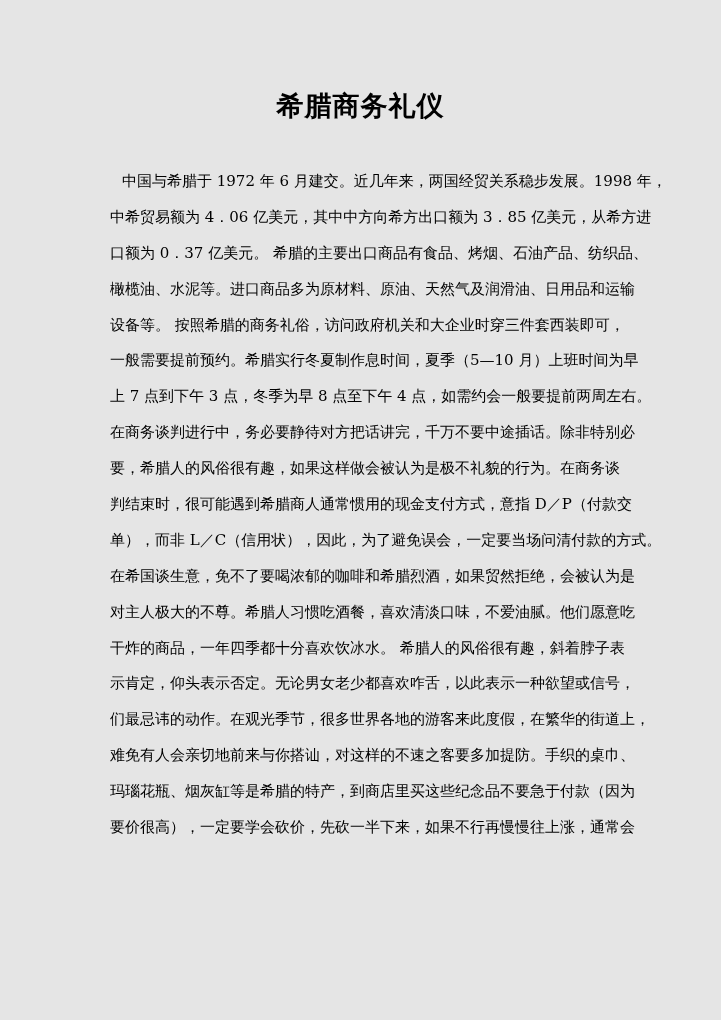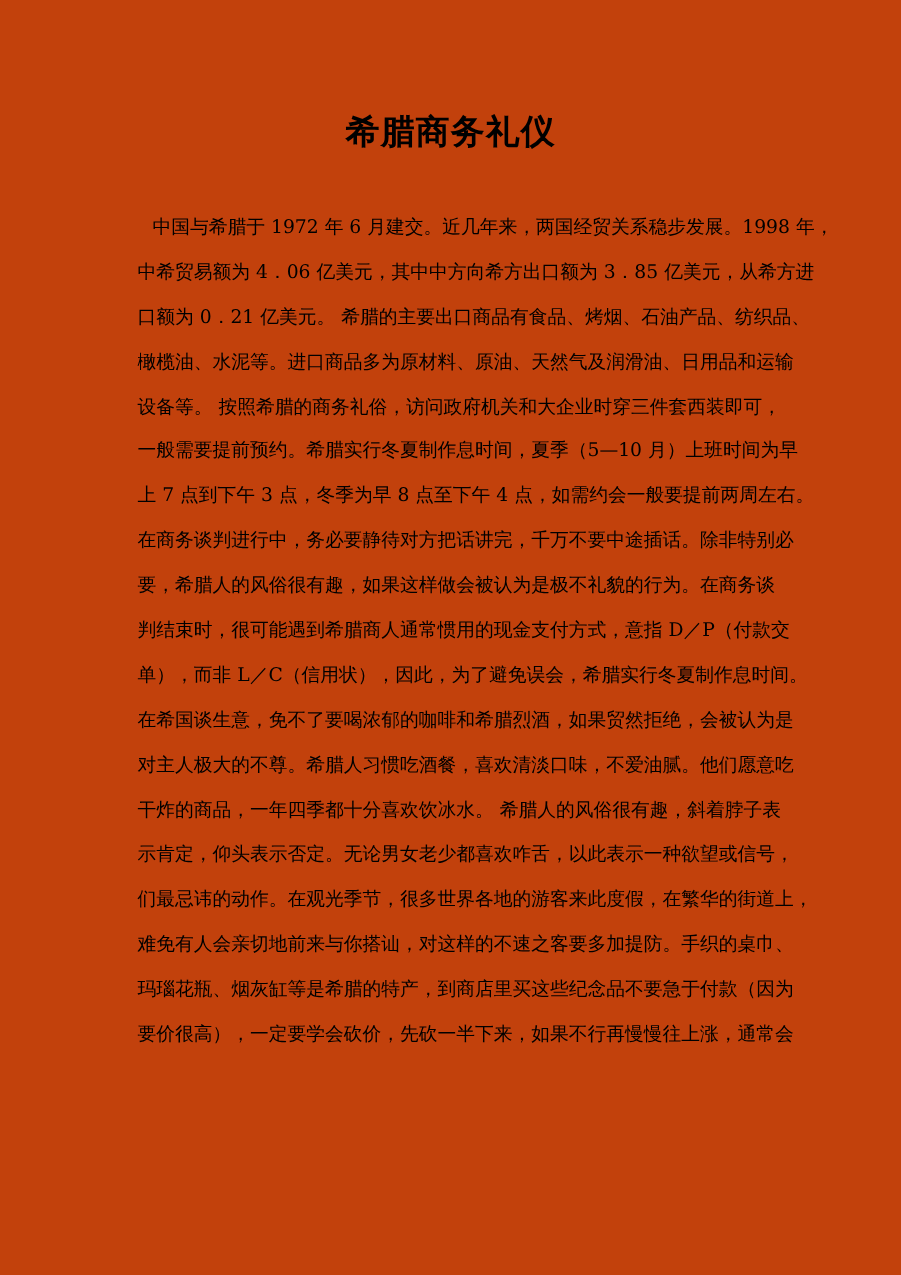--- a/index.html
+++ b/index.html
@@ -13,21 +13,21 @@
       position: relative;
       overflow: hidden;
       font-family: "DejaVu Serif", "Liberation Serif", serif;
       color: #000000;
     }
     .page {
       position: absolute;
       left: 0; top: 0;
       width: 721px;
       height: 1020px;
-      background: #c2410c;
+      background: #e5e5e5;
     }
     .title {
       position: absolute;
       left: 0;
       top: 86px;
       width: 721px;
       text-align: center;
       font-size: 27px;
       font-weight: bold;
       letter-spacing: 1px;
@@ -59,29 +59,29 @@
   </style>
 </head>
 <body>
 
 <div class="page">
   <div class="title">希腊商务礼仪</div>
 
   <div class="body">
     <span class="line first">中国与希腊于 1972 年 6 月建交。近几年来，两国经贸关系稳步发展。1998 年，</span>
     <span class="line">中希贸易额为 4．06 亿美元，其中中方向希方出口额为 3．85 亿美元，从希方进</span>
-    <span class="line">口额为 0．21 亿美元。 希腊的主要出口商品有食品、烤烟、石油产品、纺织品、</span>
+    <span class="line">口额为 0．37 亿美元。 希腊的主要出口商品有食品、烤烟、石油产品、纺织品、</span>
     <span class="line">橄榄油、水泥等。进口商品多为原材料、原油、天然气及润滑油、日用品和运输</span>
     <span class="line">设备等。 按照希腊的商务礼俗，访问政府机关和大企业时穿三件套西装即可，</span>
     <span class="line">一般需要提前预约。希腊实行冬夏制作息时间，夏季（5—10 月）上班时间为早</span>
     <span class="line">上 7 点到下午 3 点，冬季为早 8 点至下午 4 点，如需约会一般要提前两周左右。</span>
     <span class="line">在商务谈判进行中，务必要静待对方把话讲完，千万不要中途插话。除非特别必</span>
     <span class="line">要，希腊人的风俗很有趣，如果这样做会被认为是极不礼貌的行为。在商务谈</span>
     <span class="line">判结束时，很可能遇到希腊商人通常惯用的现金支付方式，意指 D／P（付款交</span>
-    <span class="line">单），而非 L／C（信用状），因此，为了避免误会，希腊实行冬夏制作息时间。</span>
+    <span class="line">单），而非 L／C（信用状），因此，为了避免误会，一定要当场问清付款的方式。</span>
     <span class="line">在希国谈生意，免不了要喝浓郁的咖啡和希腊烈酒，如果贸然拒绝，会被认为是</span>
     <span class="line">对主人极大的不尊。希腊人习惯吃酒餐，喜欢清淡口味，不爱油腻。他们愿意吃</span>
     <span class="line">干炸的商品，一年四季都十分喜欢饮冰水。 希腊人的风俗很有趣，斜着脖子表</span>
     <span class="line">示肯定，仰头表示否定。无论男女老少都喜欢咋舌，以此表示一种欲望或信号，</span>
     <span class="line">们最忌讳的动作。在观光季节，很多世界各地的游客来此度假，在繁华的街道上，</span>
     <span class="line">难免有人会亲切地前来与你搭讪，对这样的不速之客要多加提防。手织的桌巾、</span>
     <span class="line">玛瑙花瓶、烟灰缸等是希腊的特产，到商店里买这些纪念品不要急于付款（因为</span>
     <span class="line last">要价很高），一定要学会砍价，先砍一半下来，如果不行再慢慢往上涨，通常会</span>
   </div>
 </div>

